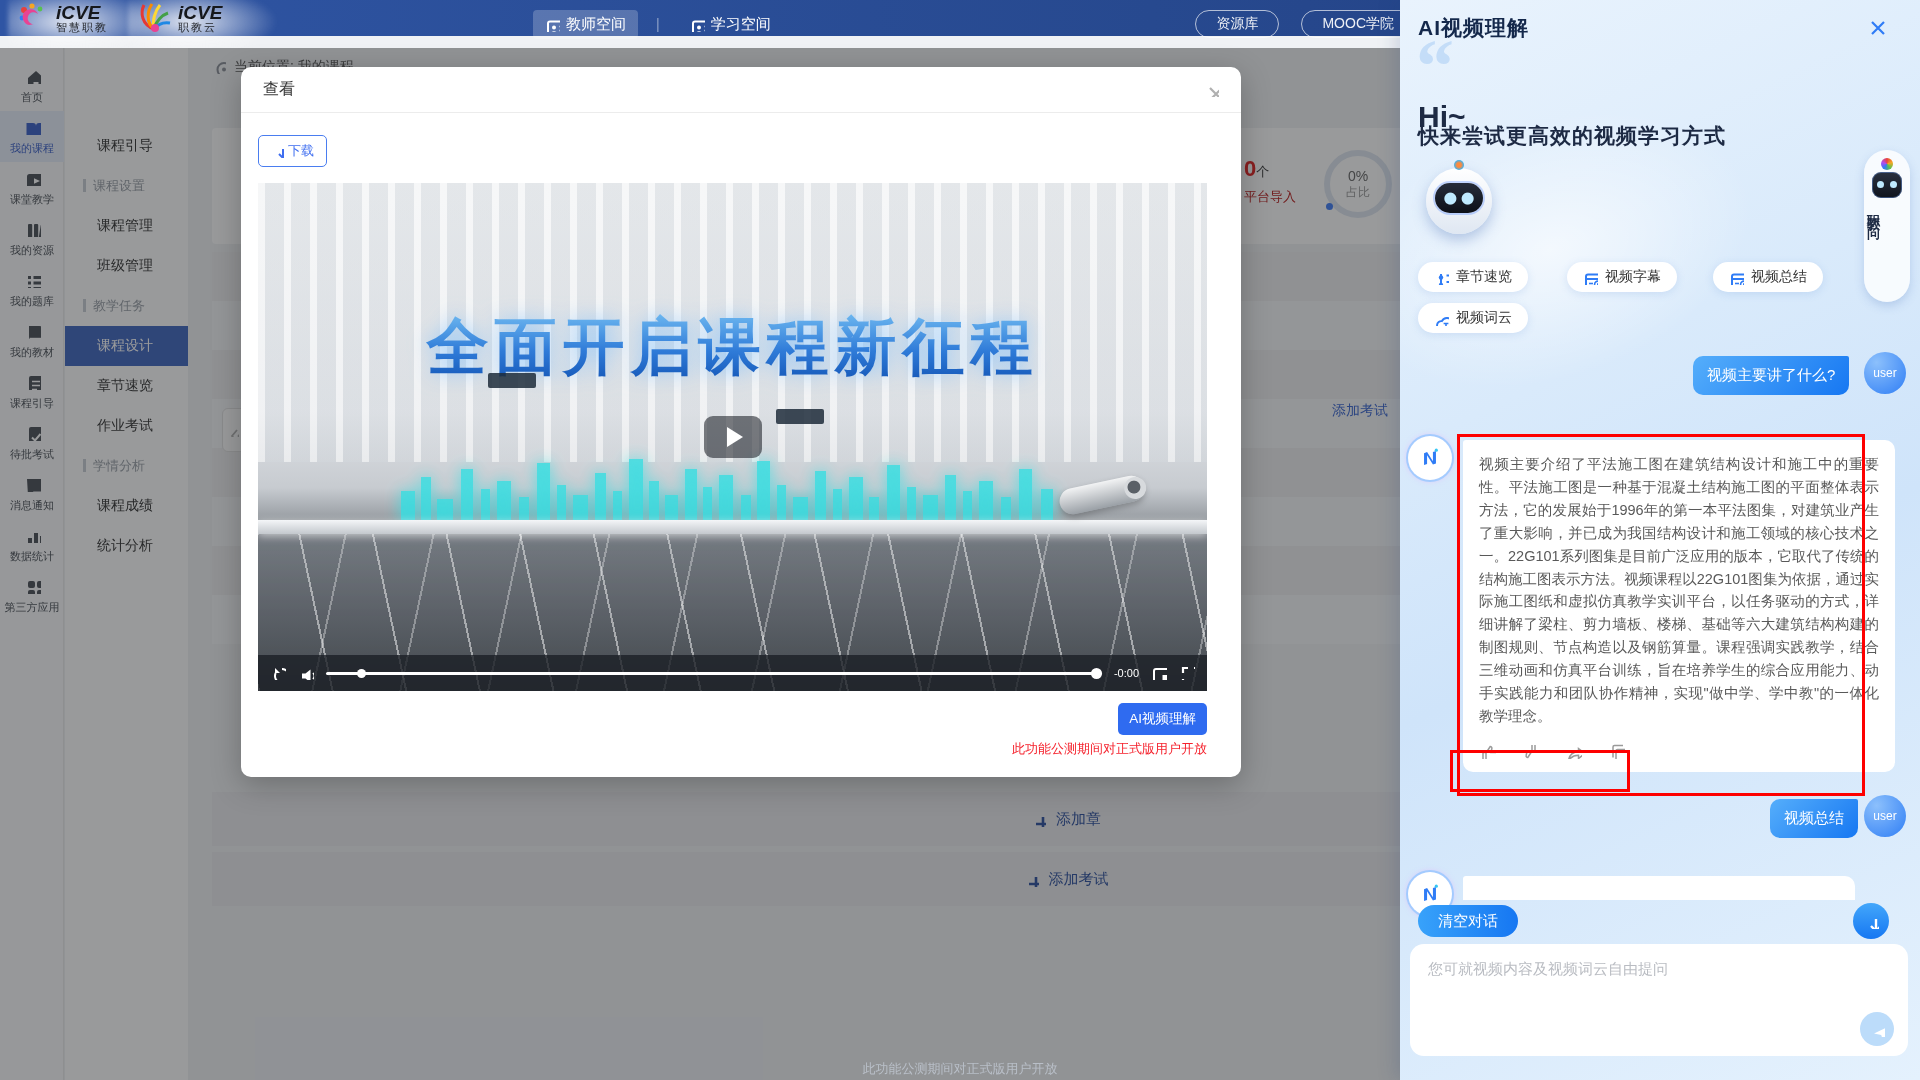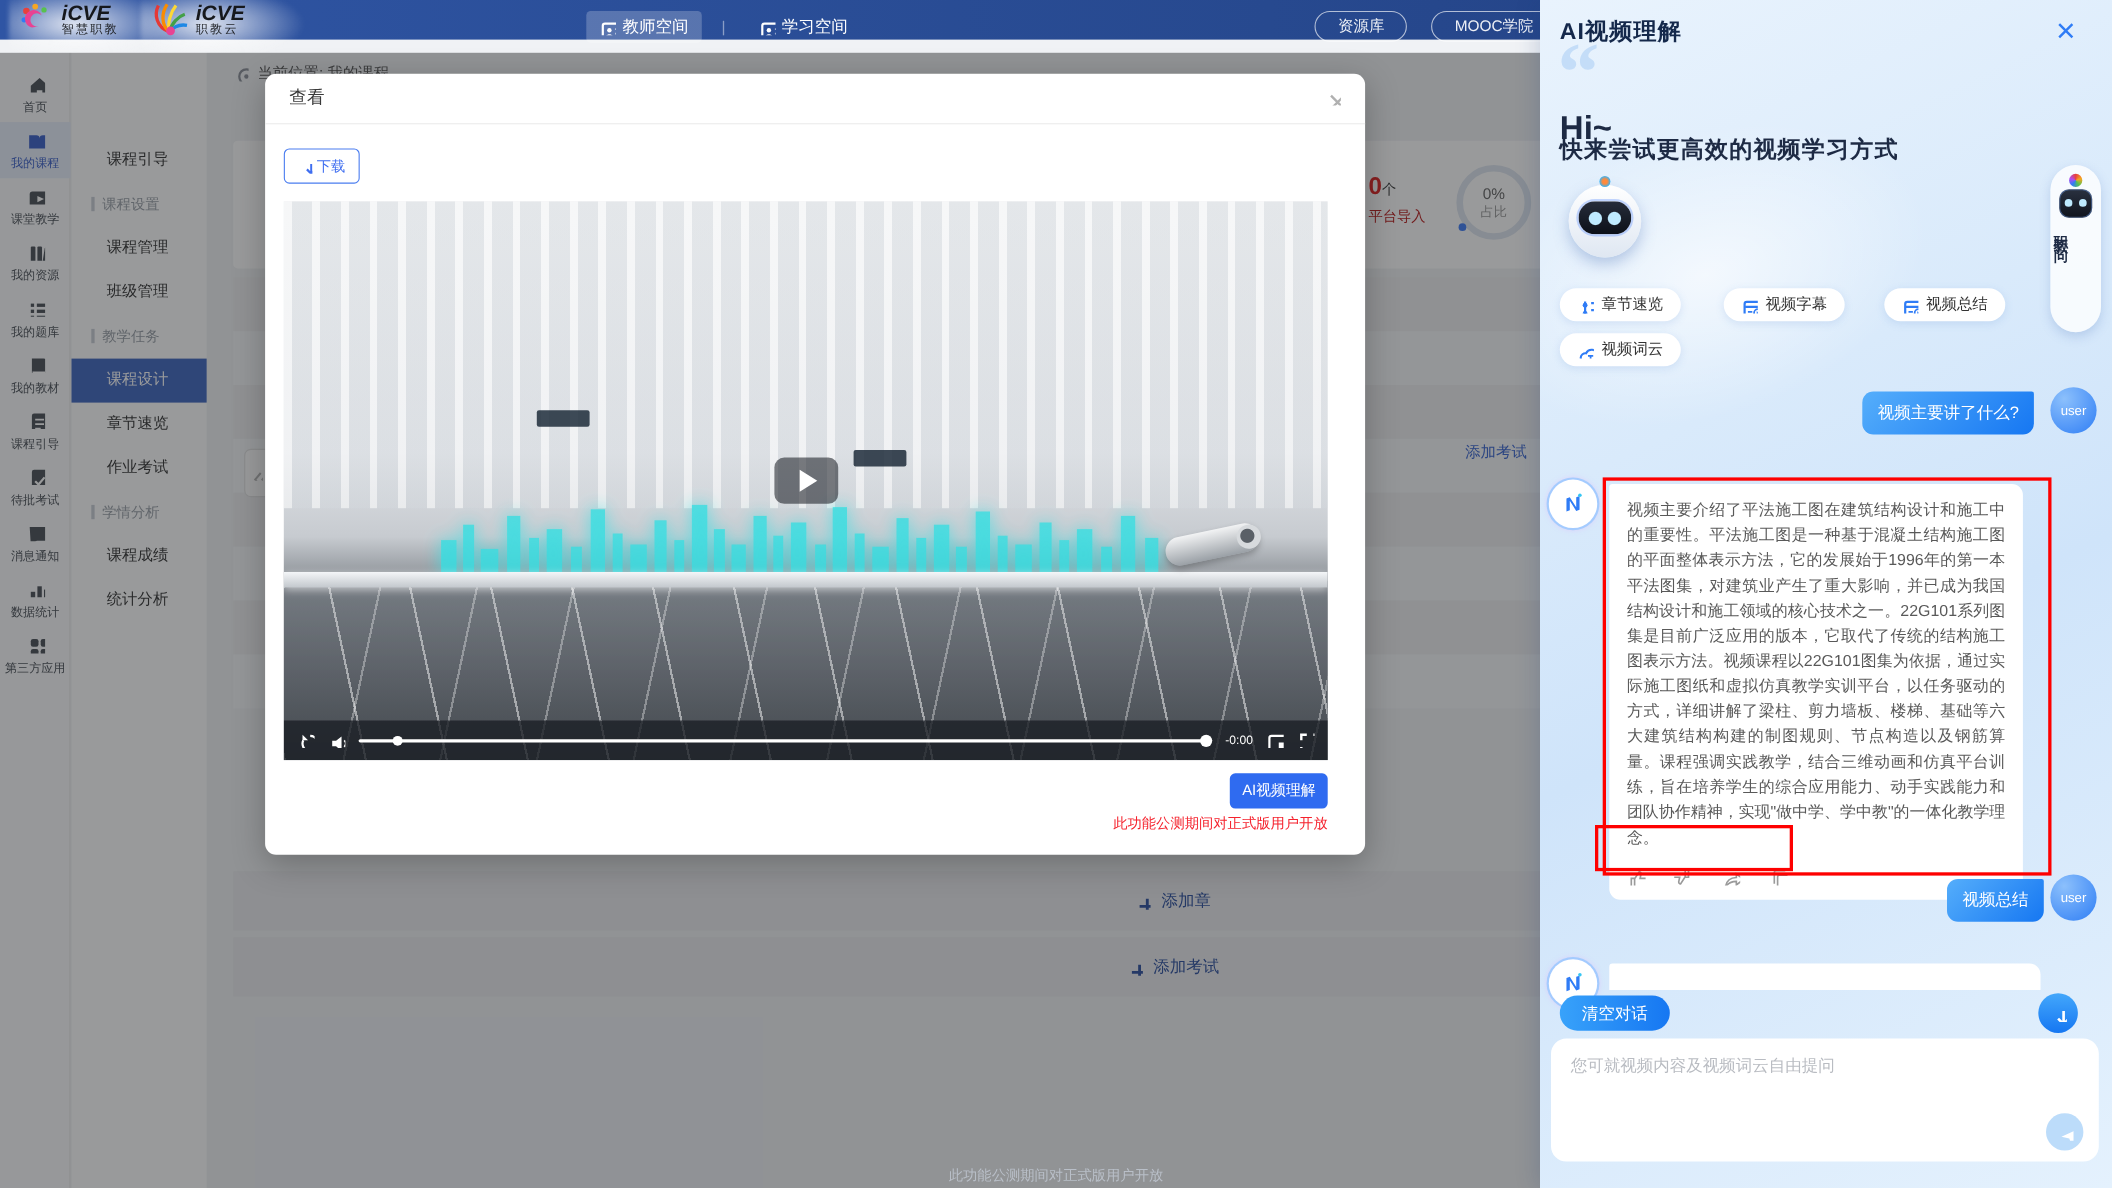--- a/index.html
+++ b/index.html
@@ -146,21 +146,21 @@
   .qa-pill { position:absolute; height:30px; background:#fff; border-radius:16px; display:flex; align-items:center;
     gap:7px; padding:0 16px; font-size:14px; color:#333; box-shadow:0 2px 8px rgba(90,140,210,.18); cursor:pointer; white-space:nowrap; }
   .qa-pill .ic { color:#2f7cf6; font-size:15px; }
 
   .bubble-user { position:absolute; background:linear-gradient(135deg,#55aefb,#1677f2); color:#fff; font-size:15px;
     padding:10px 14px; border-radius:10px 2px 10px 10px; }
   .avatar-user { position:absolute; width:42px; height:42px; border-radius:50%; color:#fff; font-size:12px;
     background:radial-gradient(circle at 30% 25%,#8cc0fc,#2f7ef5); display:flex; align-items:center; justify-content:center; }
   .avatar-ai { position:absolute; width:44px; height:44px; border-radius:50%; background:#fff;
     box-shadow:0 0 0 2px rgba(150,200,255,.8), 0 0 6px rgba(230,140,255,.55); display:flex; align-items:center; justify-content:center; }
-  .ai-card { position:absolute; left:1463px; top:440px; width:376px; background:#fff; border-radius:3px 10px 10px 10px;
+  .ai-card { position:absolute; left:1463px; top:440px; width:432px; background:#fff; border-radius:3px 10px 10px 10px;
     padding:13px 16px 44px; z-index:4; }
   .ai-card .txt { font-size:14.5px; color:#595959; line-height:1.58; text-align:justify; }
   .ai-actions { position:absolute; left:16px; bottom:10px; display:flex; gap:26px; color:#9a9a9a; font-size:17px; }
   .red-box { position:absolute; border:3px solid #fe0000; z-index:5; pointer-events:none; }
   .ai-card2 { position:absolute; left:1463px; top:876px; width:392px; height:24px; background:#fff; border-radius:3px 10px 0 0; z-index:4; }
 
   .clear-btn { position:absolute; left:1418px; top:905px; height:32px; padding:0 20px; border-radius:17px;
     background:linear-gradient(90deg,#38a2fa,#1677f2); color:#fff; font-size:15px; display:flex; align-items:center; z-index:6; cursor:pointer; }
   .down-btn { position:absolute; left:1853px; top:903px; width:36px; height:36px; border-radius:50%;
     background:linear-gradient(180deg,#43a7fb,#1677f2); color:#fff; display:flex; align-items:center; justify-content:center; z-index:6; cursor:pointer; font-size:15px; }
@@ -547,20 +547,21 @@
               <rect x="554" y="24" width="11" height="48"></rect>
             <rect x="572" y="40" width="9" height="32"></rect>
               <rect x="588" y="30" width="14" height="42"></rect>
             <rect x="610" y="46" width="10" height="26"></rect>
               <rect x="628" y="18" width="13" height="54"></rect>
             <rect x="650" y="38" width="12" height="34"></rect>
           </g>
         </svg>
         <div class="v-floor"></div>
         <div class="v-edge"></div>
+        <div class="v-title">全面开启课程新征程</div>
         <div class="v-badge" style="left:230px; top:190px"></div>
         <div class="v-badge" style="left:518px; top:226px"></div>
         <div class="v-roll"></div>
         <div class="v-play"></div>
         <div class="v-ctrl">
           <span class="cbtn"><svg class="ic">
                 <use href="#i-replay"></use>
               </svg></span>
           <span class="cbtn"><svg class="ic">
                 <use href="#i-vol"></use>

